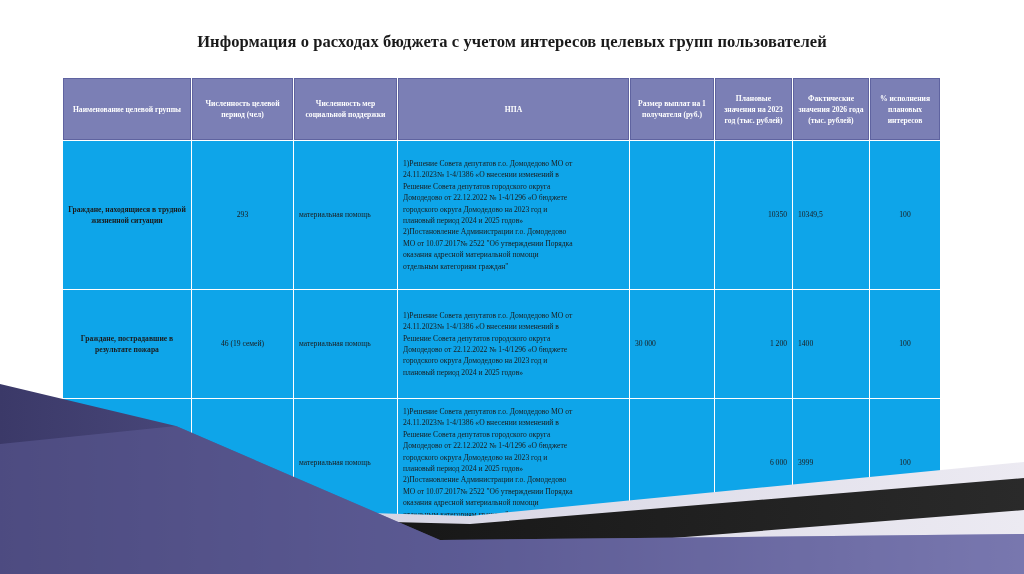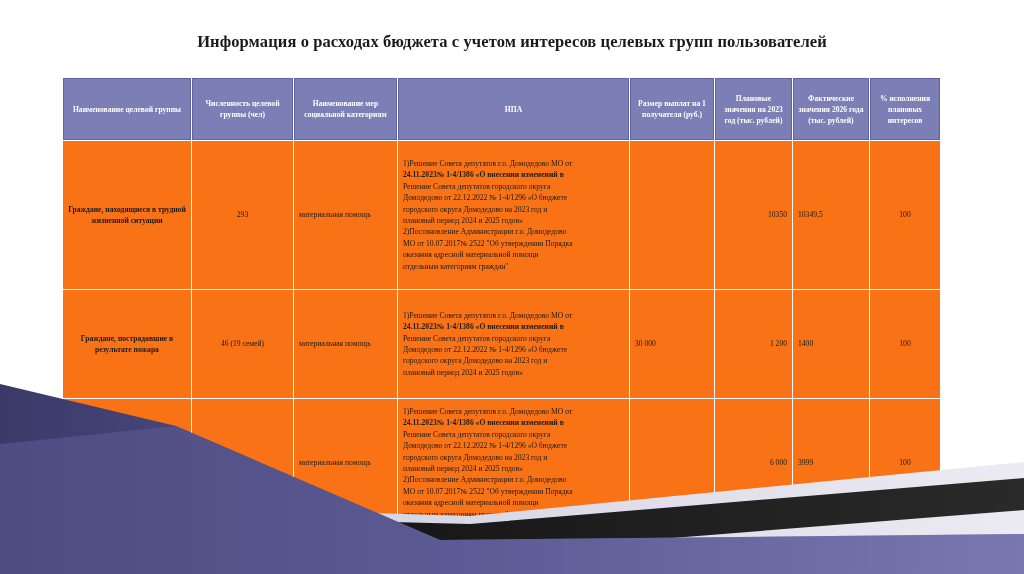--- a/index.html
+++ b/index.html
@@ -63,21 +63,21 @@
     font-weight: bold;
     font-size: 7.6px;
     line-height: 1.45;
     text-align: center;
     vertical-align: middle;
     height: 56px;
     padding: 2px 4px;
     border: 1px solid #5f63a0;
   }
   table#data-table td {
-    background: #f97316;
+    background: #0ea5e9;
     color: #1b1b1b;
     font-family: "Liberation Serif", "DejaVu Serif", serif;
     font-size: 7.6px;
     line-height: 1.5;
     vertical-align: middle;
     padding: 4px 5px;
     border: none;
   }
   td.c-group {
     text-align: center;
@@ -86,21 +86,21 @@
   }
   td.c-count { text-align: center; }
   td.c-measure { }
   td.c-npa {
     text-align: left;
     vertical-align: top;
     padding-top: 9px;
     line-height: 1.52;
   }
   td.c-npa .npa-line { display: block; }
-  td.c-npa b { font-weight: bold; }
+  td.c-npa b { font-weight: normal; }
   td.c-amount { text-align: left; }
   td.c-plan   { text-align: right; }
   td.c-fact   { text-align: left; }
   td.c-pct    { text-align: center; }
 
   tr.row-1 td { height: 140px; }
   tr.row-2 td { height: 100px; }
   tr.row-3 td { height: 120px; }
 
   .col-group   { width: 128px; }
@@ -125,22 +125,22 @@
         <col class="col-measure">
       <col class="col-npa">
         <col class="col-amount">
         <col class="col-plan">
       <col class="col-fact">
         <col class="col-pct">
     </colgroup>
     <thead>
       <tr>
         <th>Наименование целевой группы</th>
-        <th>Численность целевой группы (чел)</th>
-        <th>Наименование мер социальной категориям</th>
+        <th>Численность целевой период (чел)</th>
+        <th>Численность мер социальной поддержки</th>
         <th>НПА</th>
         <th>Размер выплат на 1 получателя (руб.)</th>
         <th>Плановые значения на 2023 год (тыс. рублей)</th>
         <th>Фактические значения 2026 года (тыс. рублей)</th>
         <th>% исполнения плановых интересов</th>
       </tr>
     </thead>
     <tbody id="table-body">
         <tr class="row-1">
           <td class="c-group">Граждане, находящиеся в трудной жизненной ситуации</td>

